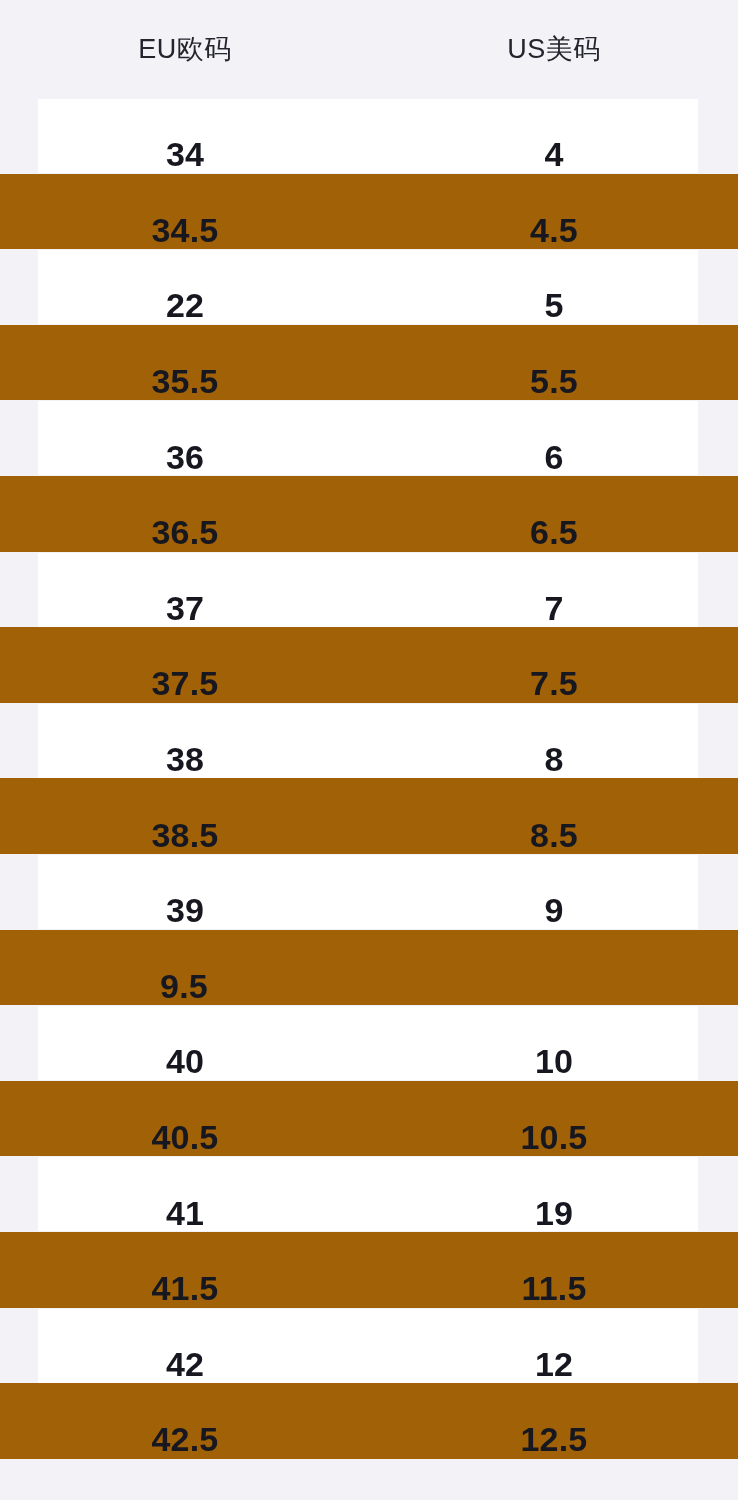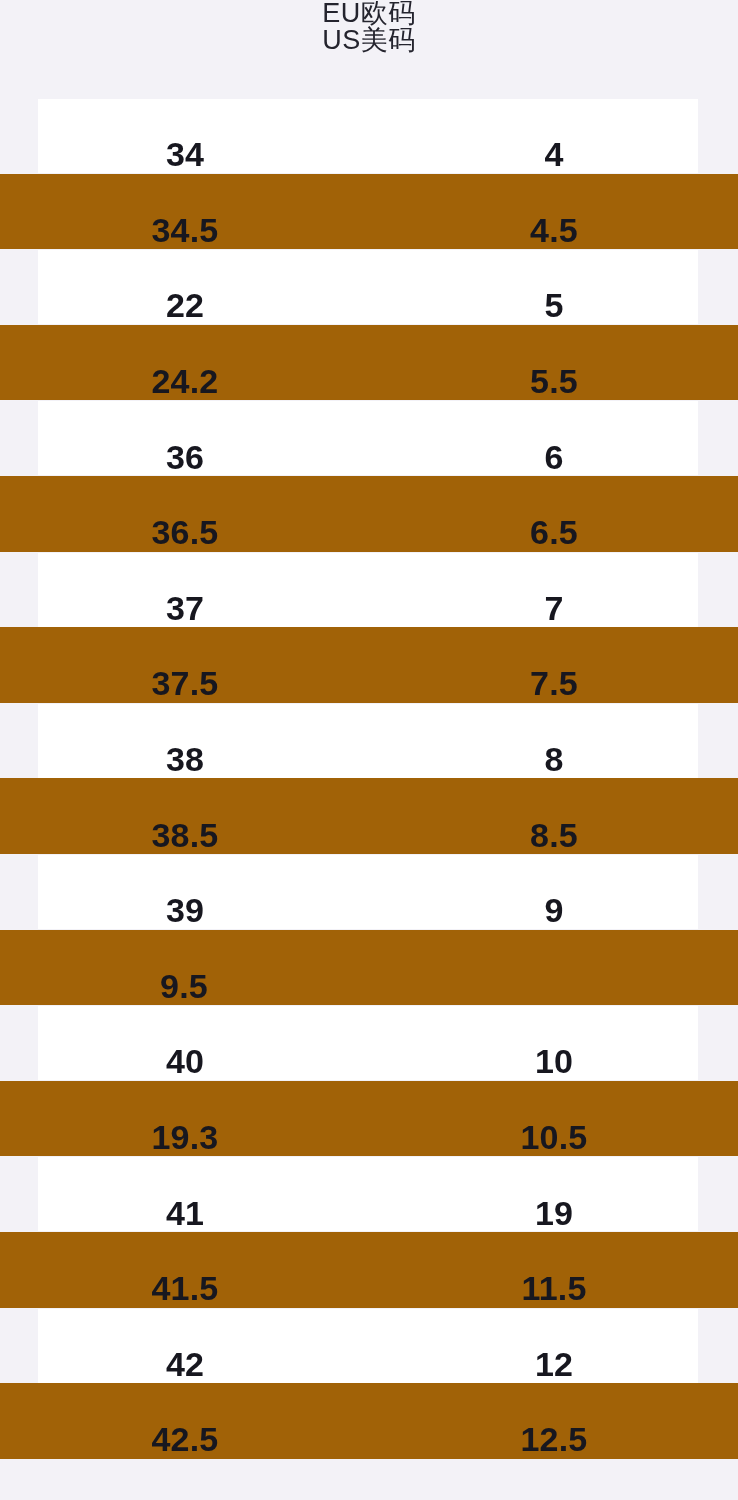--- a/index.html
+++ b/index.html
@@ -21,21 +21,20 @@
     background: #f3f2f7;
     box-sizing: border-box;
   }
 
   .chart-header {
     display: flex;
     width: 738px;
     height: 98px;
     align-items: center;
     background: #f3f2f7;
-    flex-direction: column;
   }
 
   .col {
     box-sizing: border-box;
     text-align: center;
   }
 
   
   .col-eu { width: 370px; }
   .col-us { width: 368px; }
@@ -108,21 +107,21 @@
       </div>
       <div class="row row-tint">
         <div class="cell cell-eu">34.5</div>
         <div class="cell cell-us">4.5</div>
       </div>
       <div class="row row-white">
         <div class="cell cell-eu">22</div>
         <div class="cell cell-us">5</div>
       </div>
       <div class="row row-tint">
-        <div class="cell cell-eu">24.2</div>
+        <div class="cell cell-eu">35.5</div>
         <div class="cell cell-us">5.5</div>
       </div>
       <div class="row row-white">
         <div class="cell cell-eu">36</div>
         <div class="cell cell-us">6</div>
       </div>
       <div class="row row-tint">
         <div class="cell cell-eu">36.5</div>
         <div class="cell cell-us">6.5</div>
       </div>
@@ -147,21 +146,21 @@
         <div class="cell cell-us">9</div>
       </div>
       <div class="row row-tint">
         <div class="cell cell-us">9.5</div>
       </div>
       <div class="row row-white">
         <div class="cell cell-eu">40</div>
         <div class="cell cell-us">10</div>
       </div>
       <div class="row row-tint">
-        <div class="cell cell-eu">19.3</div>
+        <div class="cell cell-eu">40.5</div>
         <div class="cell cell-us">10.5</div>
       </div>
       <div class="row row-white">
         <div class="cell cell-eu">41</div>
         <div class="cell cell-us">19</div>
       </div>
       <div class="row row-tint">
         <div class="cell cell-eu">41.5</div>
         <div class="cell cell-us">11.5</div>
       </div>

